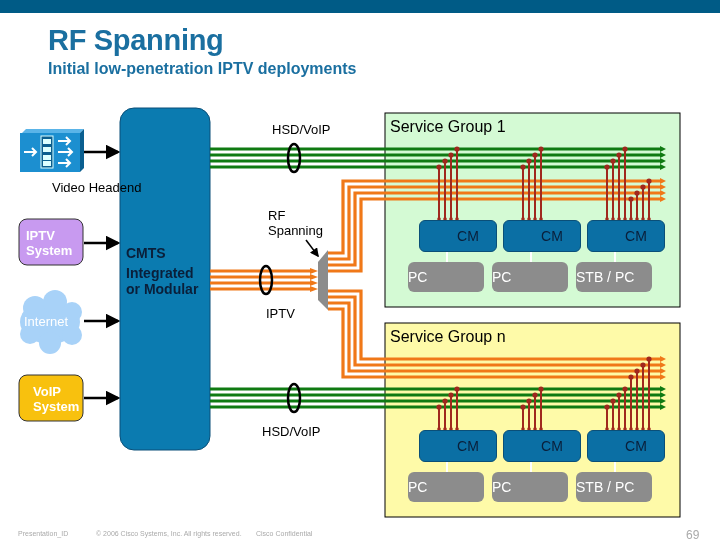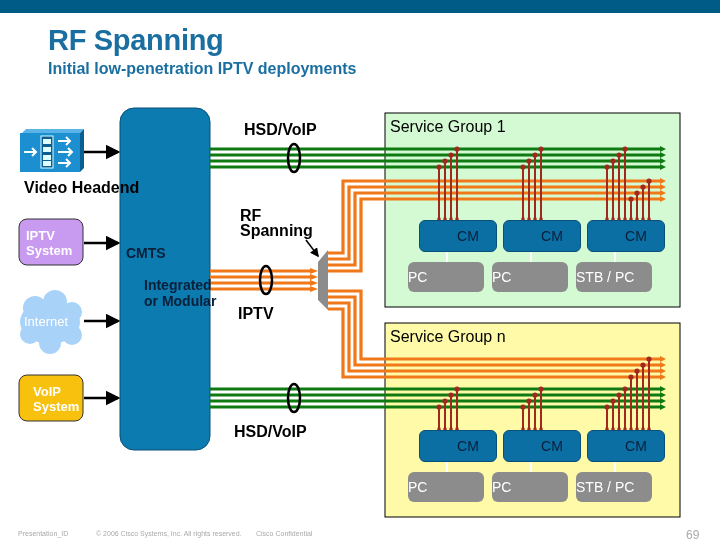--- a/index.html
+++ b/index.html
@@ -1,21 +1,21 @@
 <!DOCTYPE html>
 <html><head>
 <meta charset="utf-8">
 <style>
   html,body{margin:0;padding:0;background:#fff;}
   body{width:720px;height:540px;position:relative;overflow:hidden;font-family:"Liberation Sans",sans-serif;}
   .topbar{position:absolute;left:0;top:0;width:720px;height:13px;background:#005b86;}
   .title{position:absolute;left:48px;top:24px;font-size:29px;font-weight:bold;color:#1a6fa0;letter-spacing:-0.3px;}
   .subtitle{position:absolute;left:48px;top:60px;font-size:16px;font-weight:bold;color:#1a6fa0;}
   svg.diagram{position:absolute;left:0;top:0;}
-  .lbl{position:absolute;font-weight:bold;color:#000;font-size:16px;line-height:15px;}
+  .lbl{position:absolute;font-weight:normal;color:#000;font-size:13px;line-height:15px;margin-left:28px;}
   .sg-title{position:absolute;font-size:16px;color:#000;}
   .footer{position:absolute;top:530px;font-size:7px;color:#aaa;}
   .cmts-lbl{position:absolute;font-weight:bold;font-size:14px;color:#0a1f3a;line-height:16px;}
   .box-lbl{position:absolute;font-weight:bold;color:#fff;font-size:13px;line-height:15px;}
   .cm{position:absolute;width:56px;height:30px;background:#0b6fa4;border:1px solid #0a4f78;border-radius:6px;color:#0a1f3a;font-size:14px;text-align:center;line-height:30px;padding-left:20px;}
   .pc{position:absolute;width:76px;height:30px;background:#8c8c8c;border-radius:6px;color:#fff;font-size:14px;text-align:left;line-height:30px;}
 </style>
 </head>
 <body>
 
@@ -248,21 +248,21 @@
       <line x1="615" y1="462" x2="615" y2="472"></line>
   </g>
 </svg>
 
 <div class="lbl" style="left:24px;top:180px;">Video Headend</div>
 <div class="box-lbl" style="left:26px;top:228px;width:50px;">IPTV System</div>
 <div class="box-lbl" style="left:24px;top:314px;font-weight:normal;">Internet</div>
 <div class="box-lbl" style="left:33px;top:384px;width:50px;">VoIP System</div>
 
 <div class="cmts-lbl" style="left:126px;top:245px;">CMTS</div>
-<div class="cmts-lbl" style="left:126px;top:277px;width:82px;margin-left:18px;">Integrated or Modular</div>
+<div class="cmts-lbl" style="left:126px;top:265px;width:82px;">Integrated or Modular</div>
 
 <div class="lbl" style="left:244px;top:122px;">HSD/VoIP</div>
 <div class="lbl" style="left:240px;top:208px;width:70px;">RF Spanning</div>
 <div class="lbl" style="left:238px;top:306px;">IPTV</div>
 <div class="lbl" style="left:234px;top:424px;">HSD/VoIP</div>
 
 <div class="sg-title" style="left:390px;top:118px;">Service Group 1</div>
 <div class="cm" style="left:419px;top:220px;">CM</div>
 <div class="cm" style="left:503px;top:220px;">CM</div>
 <div class="cm" style="left:587px;top:220px;">CM</div>

